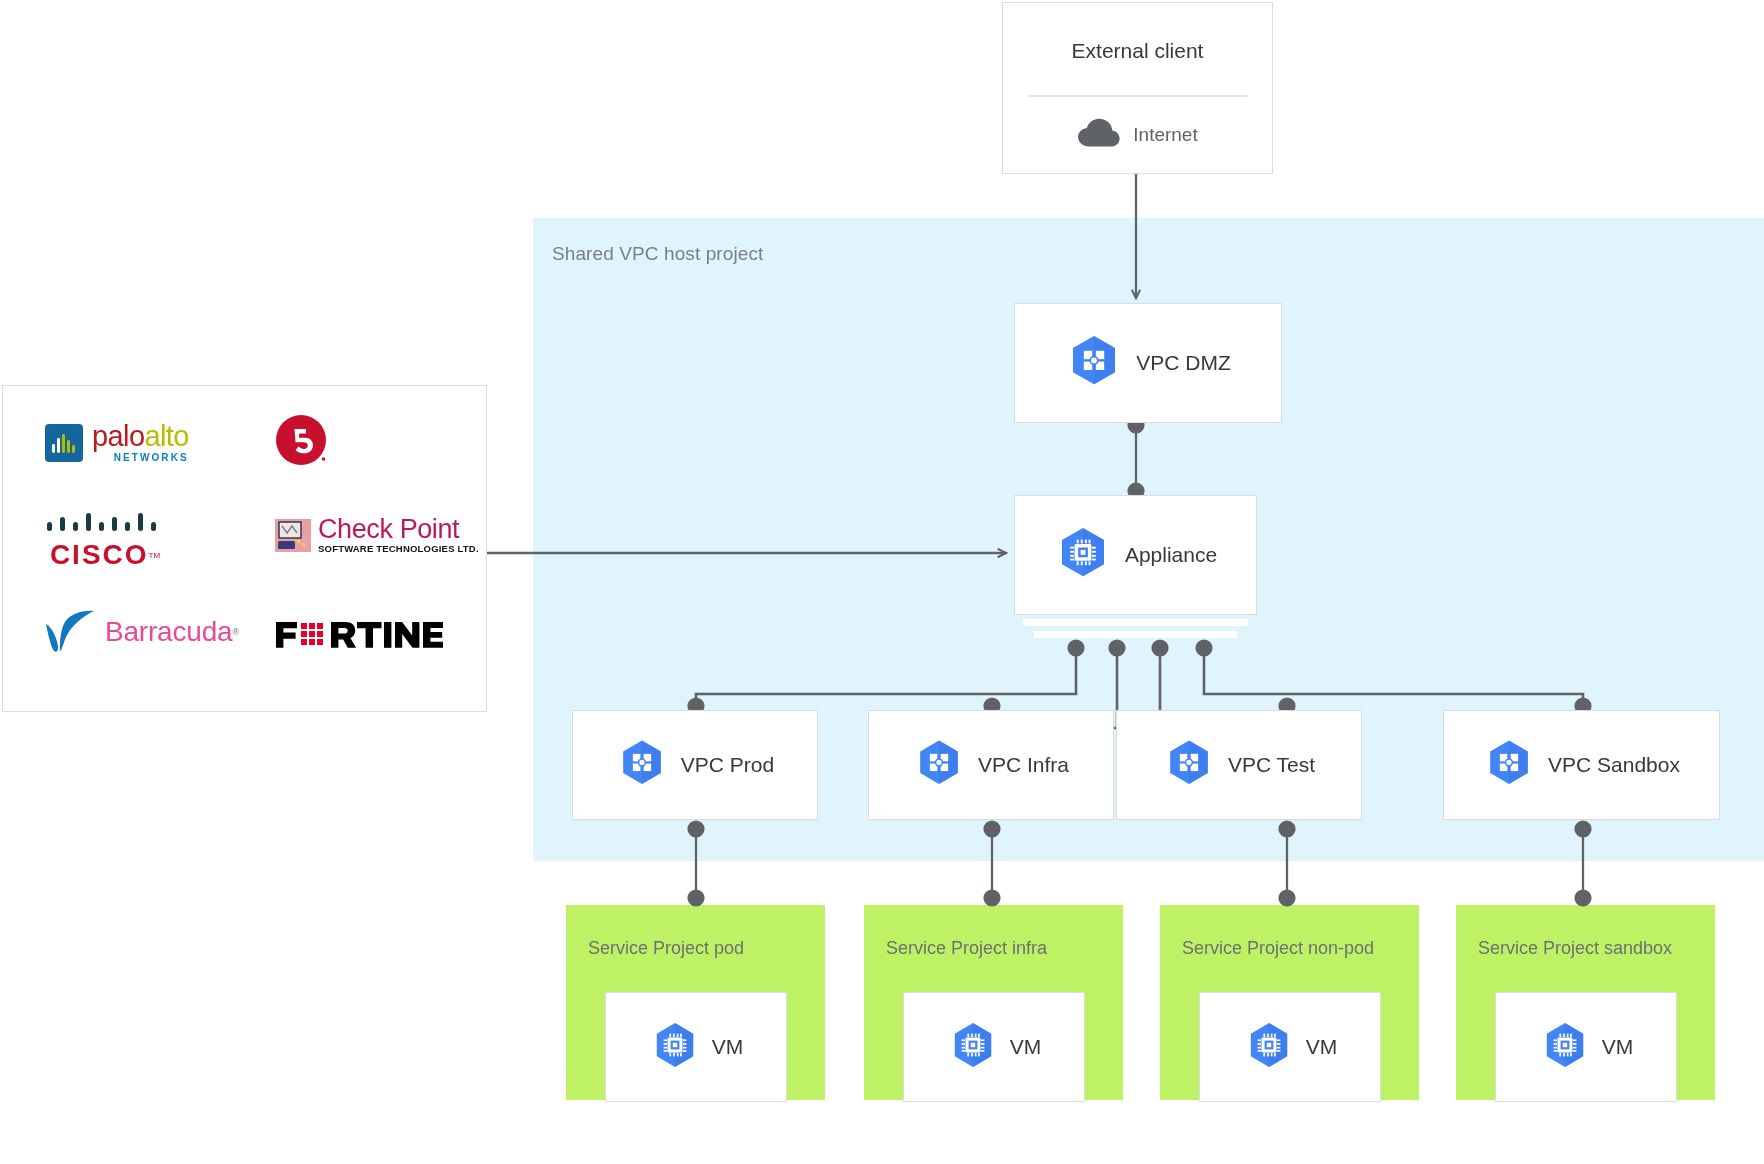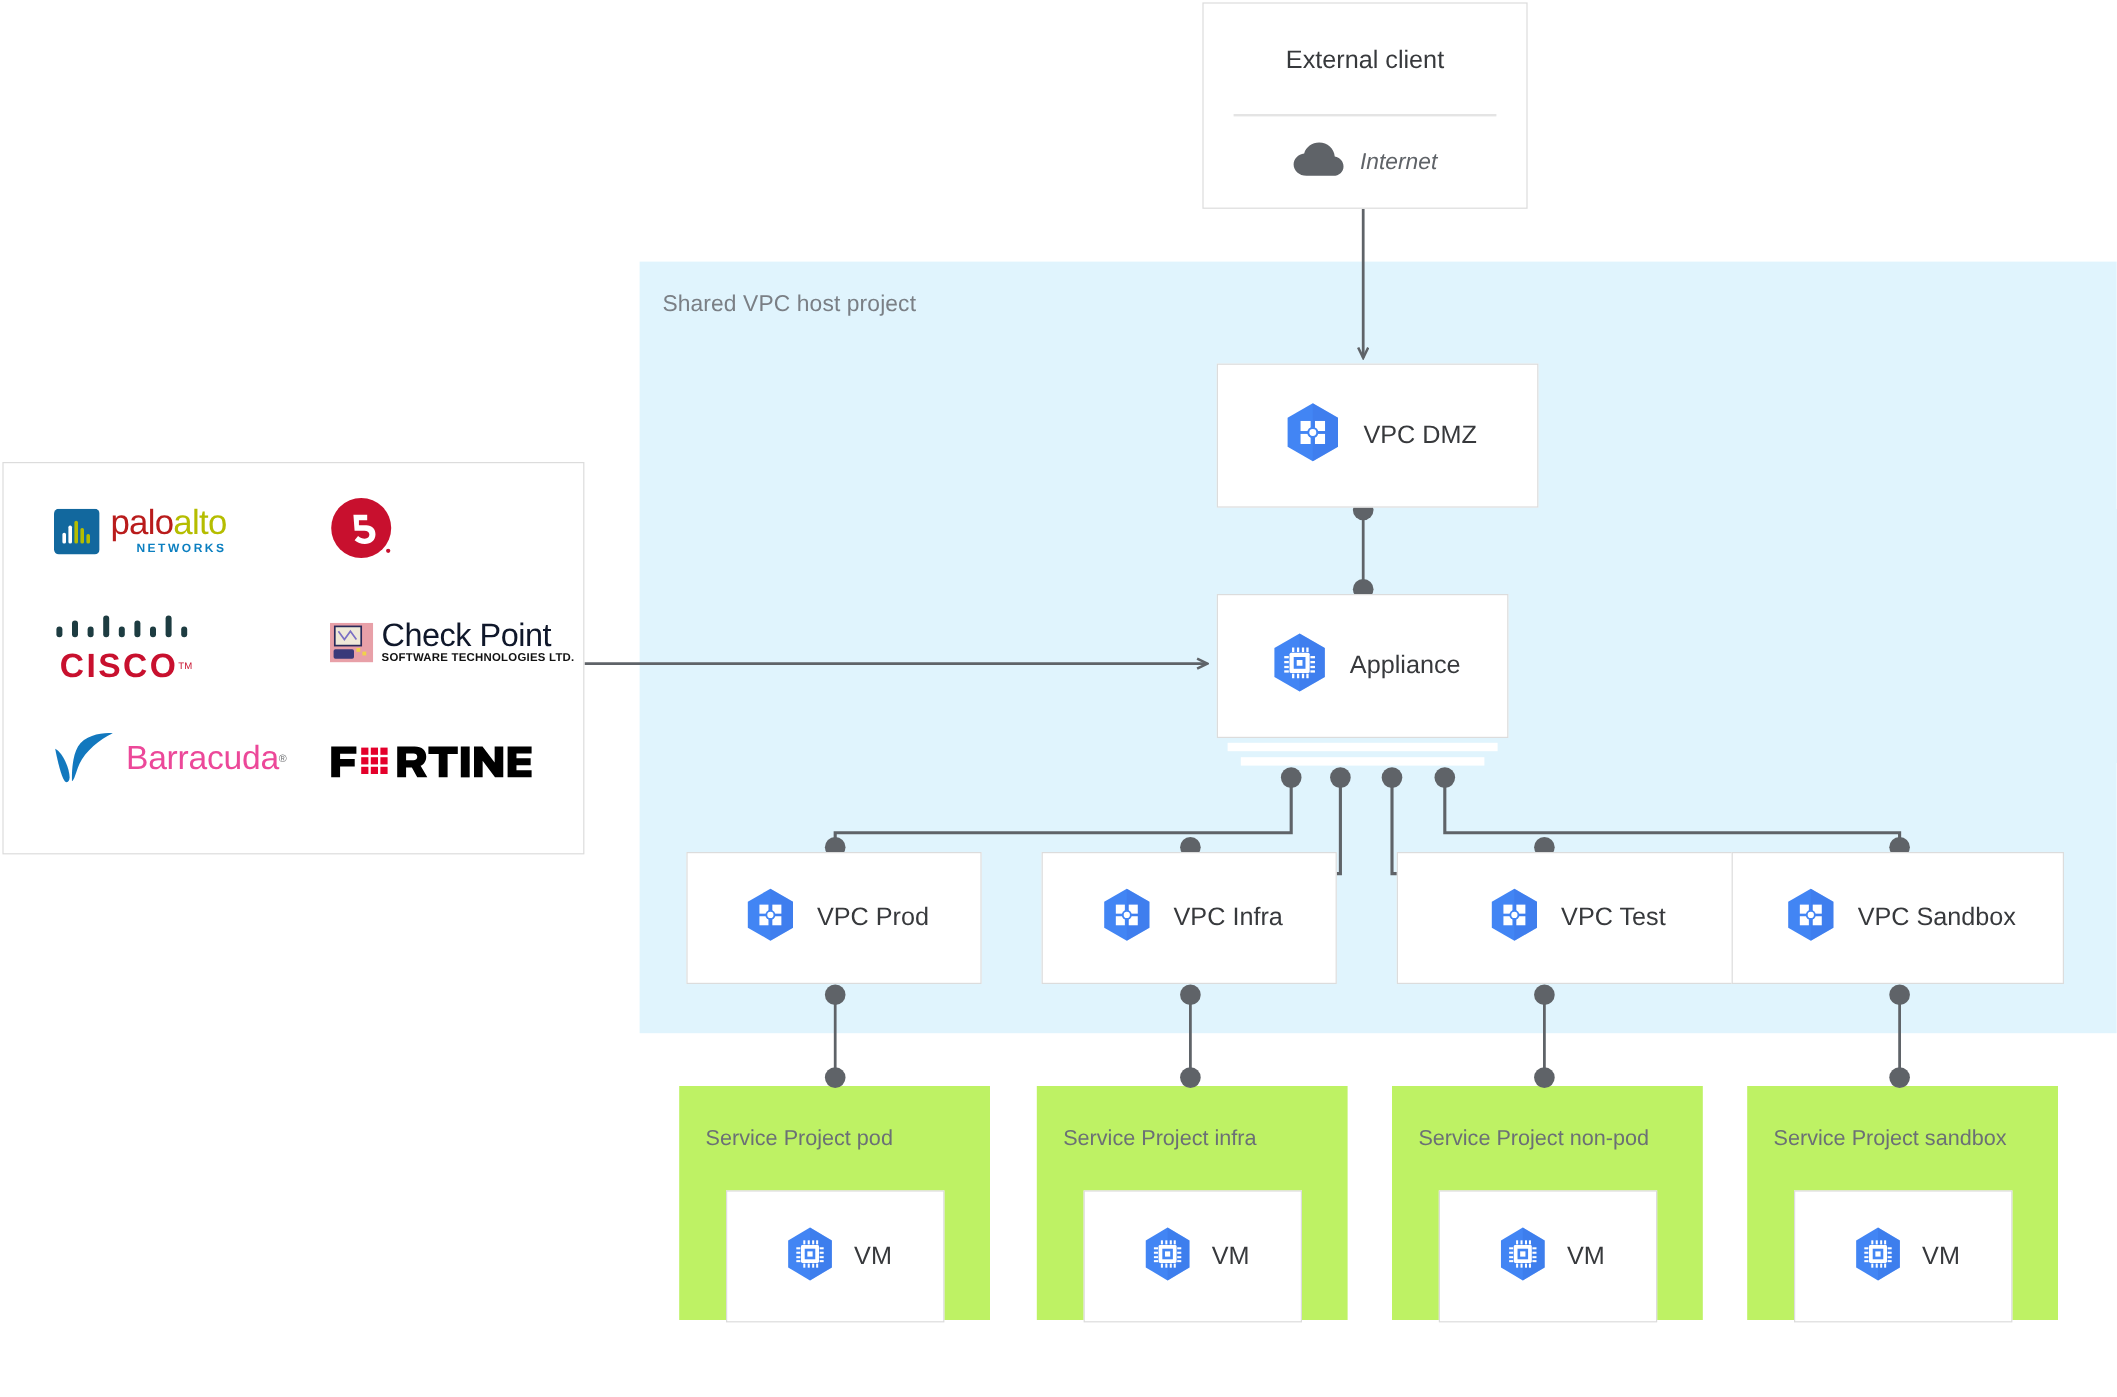--- a/index.html
+++ b/index.html
@@ -34,39 +34,39 @@
     position:absolute;left:0;right:0;top:36px;text-align:center;
     font-size:21px;color:#37393c;
   }
   #external-client-divider{
     position:absolute;left:25px;right:25px;top:92px;height:2px;background:#e4e4e4;
   }
   #internet-row{
     position:absolute;left:0;right:0;top:115px;
     display:flex;align-items:center;justify-content:center;gap:13px;
   }
-  #internet-label{font-size:19px;color:#5f6368;font-style:italic;}
+  #internet-label{font-size:19px;color:#5f6368;}
   .cloud-icon{display:block;}
 
   
   .node{
     display:flex;align-items:center;justify-content:center;
   }
   .node .node-label{
     font-size:21px;color:#37393c;white-space:nowrap;margin-left:13px;
   }
   .node .hex{flex:none;display:block;}
 
   #vpc-dmz-node{left:1014px;top:303px;width:268px;height:120px;}
   #appliance-node{left:1014px;top:495px;width:243px;height:120px;}
 
   .vpc-node{top:710px;height:110px;}
   #vpc-prod-node{left:572px;width:246px;}
   #vpc-infra-node{left:868px;width:246px;}
-  #vpc-test-node{left:1164px;width:296px;}
+  #vpc-test-node{left:1116px;width:246px;}
   #vpc-sandbox-node{left:1443px;width:277px;}
 
   
   .sheet{position:absolute;background:#ffffff;height:7px;}
   #appliance-sheet-1{left:1023px;top:619px;width:225px;}
   #appliance-sheet-2{left:1034px;top:631px;width:203px;}
 
   
   .service-project{
     background:#bef264;top:905px;height:195px;
@@ -101,21 +101,21 @@
   #logo-checkpoint{left:272px;top:130px;}
   #logo-barracuda{left:40px;top:224px;}
   #logo-fortinet{left:272px;top:234px;}
 
   .pa-text{font-size:29px;letter-spacing:-.6px;line-height:1;}
   .pa-blue{color:#b91c1c;}
   .pa-green{color:#b5bd00;}
   .pa-net{font-size:10px;color:#0b7fc0;letter-spacing:2.1px;font-weight:bold;}
   .cisco-text{font-size:28px;font-weight:bold;color:#c8102e;letter-spacing:2px;}
   .cisco-tm{font-size:8px;color:#c8102e;vertical-align:super;}
-  .cp-text{font-size:27px;color:#0f172a;letter-spacing:-.4px;line-height:1;}
+  .cp-text{font-size:27px;color:#be185d;letter-spacing:-.4px;line-height:1;}
   .cp-sub{font-size:9.5px;color:#111111;letter-spacing:.2px;font-weight:bold;}
   .barracuda-text{font-size:28px;color:#ec4899;letter-spacing:-.2px;}
   .barracuda-r{font-size:9px;color:#6d6e71;vertical-align:super;}
 
   
   #connector-layer{left:0;top:0;width:1764px;height:1164px;pointer-events:none;}
 </style>
 </head>
 <body>
 

